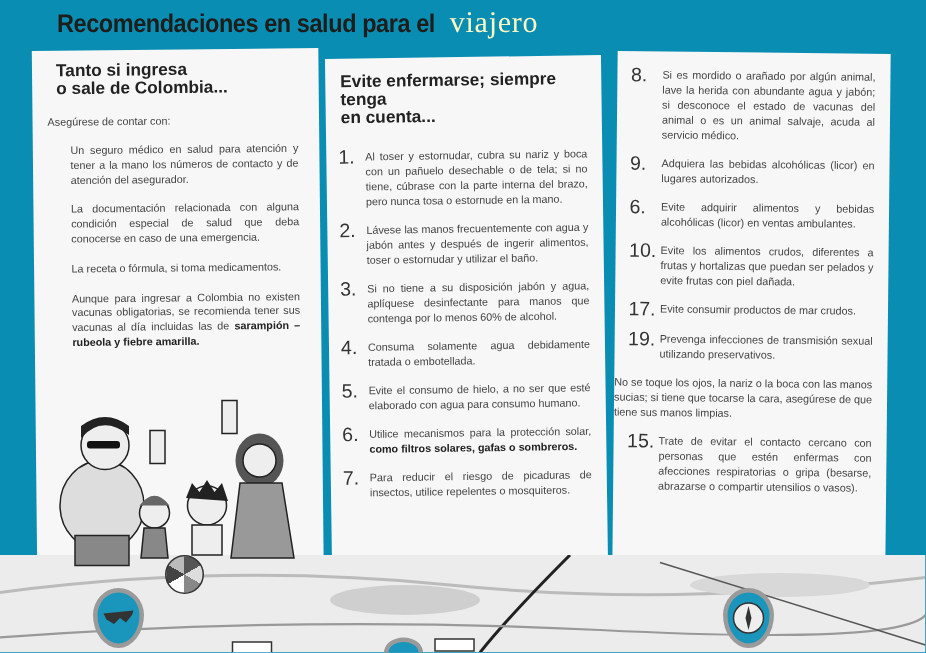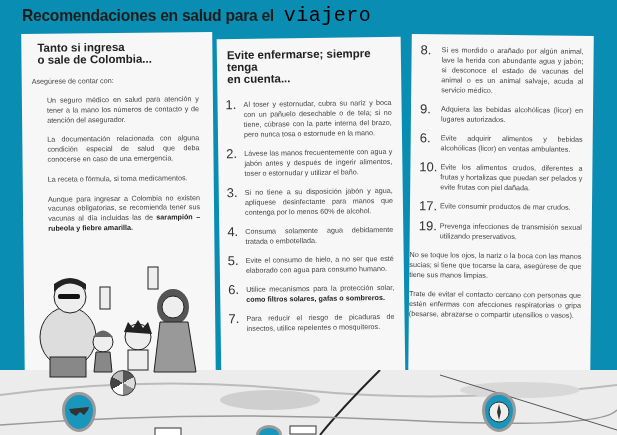--- a/index.html
+++ b/index.html
@@ -1,20 +1,20 @@
 <!DOCTYPE html>
 <html><head>
 <meta charset="utf-8">
 <style>
   * { box-sizing: border-box; margin: 0; padding: 0; }
   html, body { width: 617px; height: 435px; overflow: hidden; }
   body { background: #0a8db3; font-family: "Liberation Sans", "DejaVu Sans", sans-serif; color: #333; position: relative; }
-  .title { position: absolute; left: 22px; top: 4px; height: 26px; display: flex; align-items: baseline; white-space: nowrap; }
+  .title { position: absolute; left: 38px; top: 4px; height: 26px; display: flex; align-items: baseline; white-space: nowrap; }
   .title .main { font-family: "Liberation Sans", sans-serif; font-weight: bold; font-size: 17px; color: #1d1d1b; letter-spacing: -0.3px; transform: scaleX(0.92); transform-origin: left; display: inline-block; }
-  .title .accent { font-family: Liberation Mono, monospace; font-size: 20px; color: #000000; margin-left: -12px; letter-spacing: 0.5px; }
+  .title .accent { font-family: Liberation Serif, serif; font-size: 20px; color: #fef9c3; margin-left: -12px; letter-spacing: 0.5px; }
   .panel { position: absolute; background: #f7f7f7; }
   #p-left { left: 23px; top: 33px; width: 191px; height: 345px; transform: rotate(-0.6deg); }
   #p-mid { left: 219px; top: 38px; width: 184px; height: 340px; transform: rotate(-0.8deg); }
   #p-right { left: 410px; top: 35px; width: 182px; height: 343px; transform: rotate(0.6deg); }
   .ph { font-weight: bold; font-size: 11.5px; line-height: 12px; color: #222; }
   #p-left .ph { padding: 8px 0 0 16px; }
   #p-mid .ph { padding: 10px 0 0 10px; }
   .intro { font-size: 7.2px; color: #444; padding: 11px 0 0 10px; }
   .bul { font-size: 7.2px; line-height: 9.8px; color: #444; padding: 0 14px 0 25px; margin-top: 10px; text-align: justify; }
   .bul b { color: #222; font-weight: bold; }
@@ -110,20 +110,21 @@
         <span class="t">Evite consumir productos de mar crudos.</span>
       </div>
     <div class="item">
         <span class="n">19.</span>
         <span class="t">Prevenga infecciones de transmisión sexual utilizando preservativos.</span>
       </div>
     <div class="item">
         <span class="t">No se toque los ojos, la nariz o la boca con las manos sucias; si tiene que tocarse la cara, asegúrese de que tiene sus manos limpias.</span>
       </div>
     <div class="item">
+        <span class="n">15.</span>
         <span class="t">Trate de evitar el contacto cercano con personas que estén enfermas con afecciones respiratorias o gripa (besarse, abrazarse o compartir utensilios o vasos).</span>
       </div>
   </div>
 </div>
 
 <div class="map">
   <svg width="617" height="65" viewBox="0 0 617 65">
     <path d="M0 25 Q150 5 300 20 T617 15" stroke="#bbb" stroke-width="2" fill="none"></path>
     <path d="M380 0 Q340 40 320 65" stroke="#222" stroke-width="2" fill="none" stroke-dasharray="0"></path>
     <path d="M0 55 Q200 40 400 50 T617 40" stroke="#999" stroke-width="1.5" fill="none"></path>

